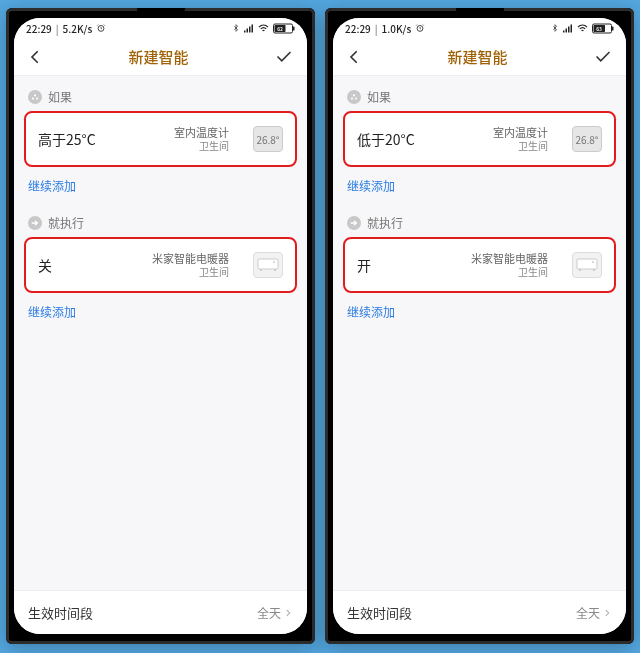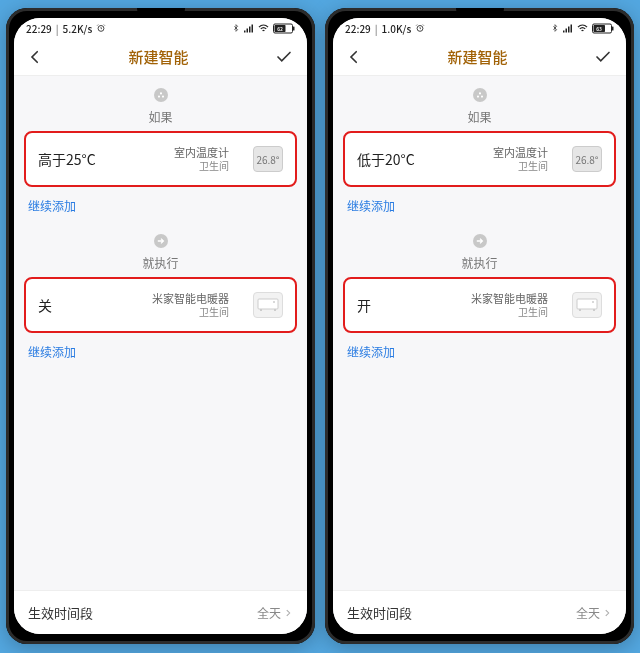--- a/index.html
+++ b/index.html
@@ -10,21 +10,21 @@
     display:flex;
     justify-content:center;
     align-items:flex-start;
     padding:8px 6px;
     gap:10px;
   }
   .phone {
     width:360px;
     height:636px;
     background:#000;
-    border-radius:21px;
+    border-radius:6px;
     padding:10px 8px;
     position:relative;
     box-shadow:0 4px 20px rgba(0,0,0,.25), inset 0 0 0 3px #2c2c2c;
     overflow:hidden;
   }
   .screen {
     width:100%; height:100%;
     background:#f7f7f9;
     border-radius:26px;
     overflow:hidden;
@@ -47,21 +47,21 @@
     display:flex; align-items:center; justify-content:space-between;
     padding:0 12px;
     border-bottom:1px solid #eee;
   }
   .nav-title{font-size:15px;font-weight:500;color:#a16207;}
   .nav-ico{display:flex;align-items:center;}
   .content{flex:1;overflow:hidden;display:flex;flex-direction:column;}
   .section-head {
     display:flex; align-items:center; gap:6px;
     padding:12px 14px 6px 14px;
-    font-size:12px; color:#777;flex-direction:column;
+    font-size:12px; color:#777;
   }
   .section-ico{width:14px;height:14px;border-radius:50%;background:#c8c8c8;display:flex;align-items:center;justify-content:center;}
   .card {
     margin:0 10px;
     background:#fff;
     border-radius:8px;
     border:2px solid #e21c1c;
     padding:12px 12px;
     display:flex; align-items:center; justify-content:space-between;
     min-height:56px;

